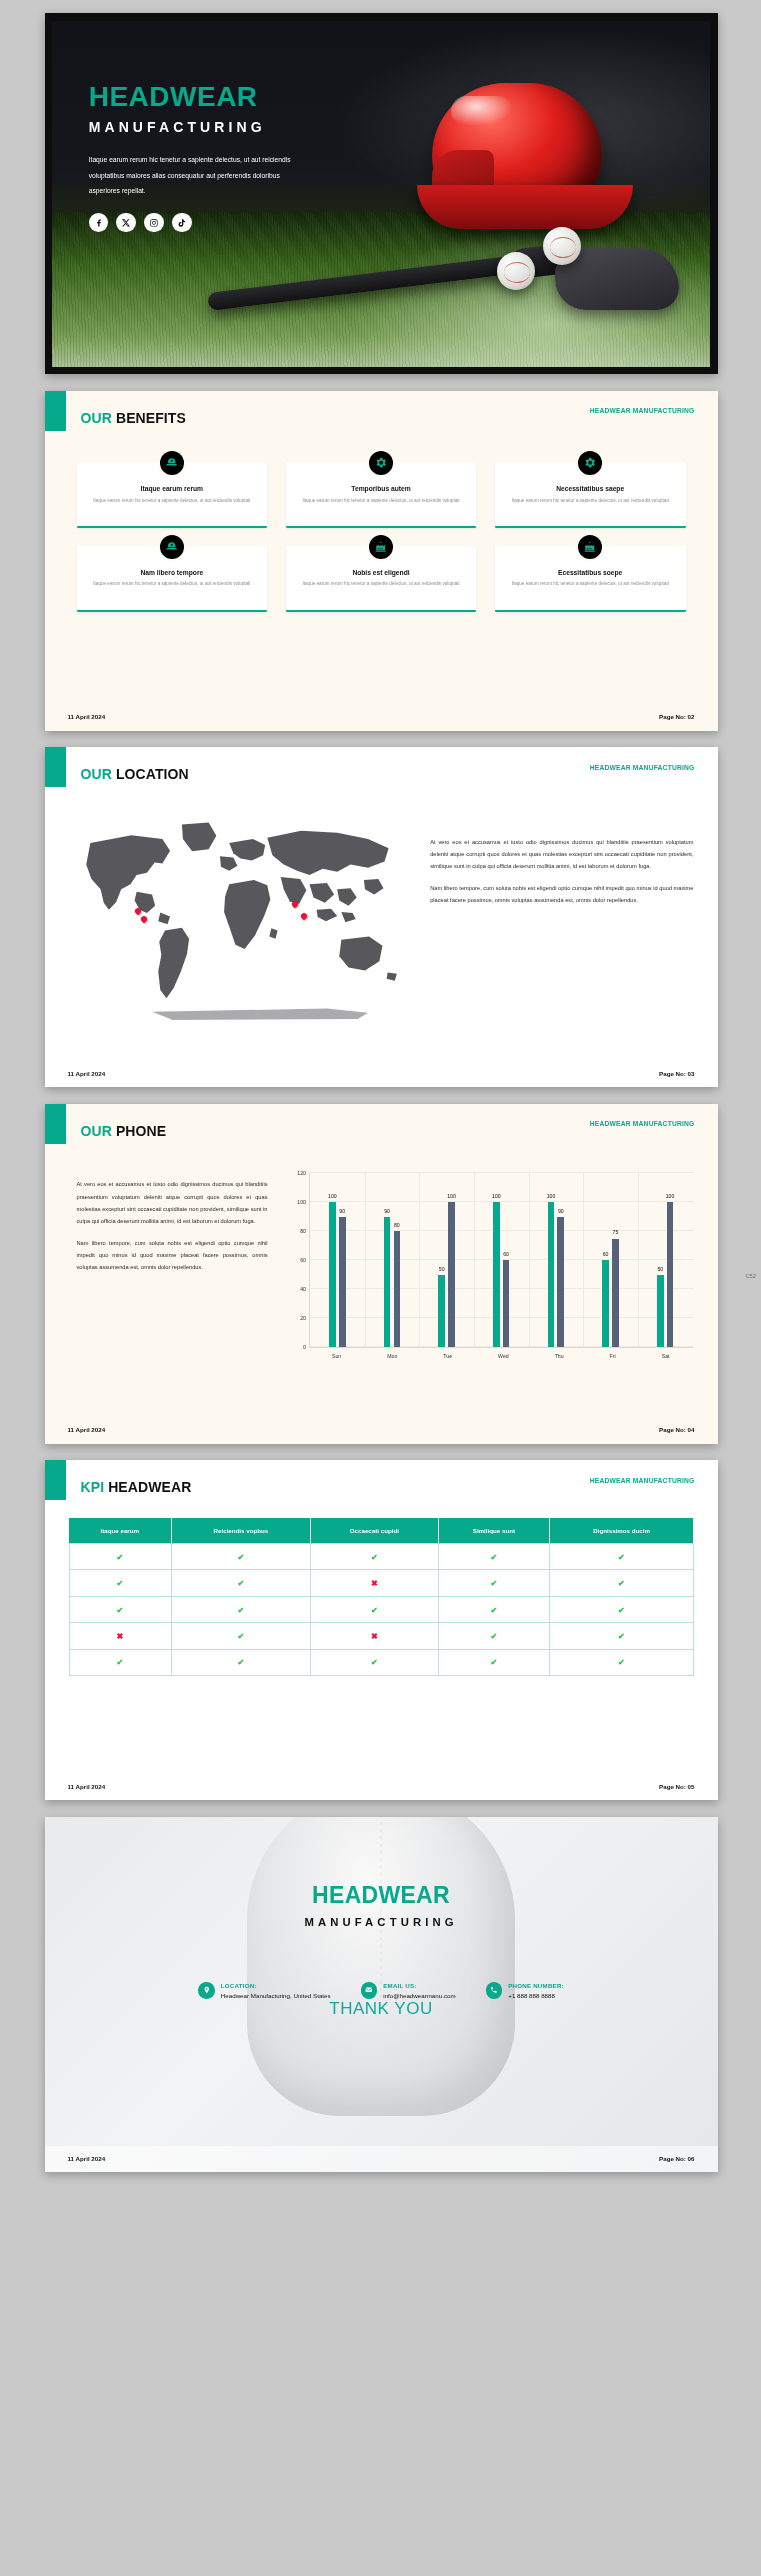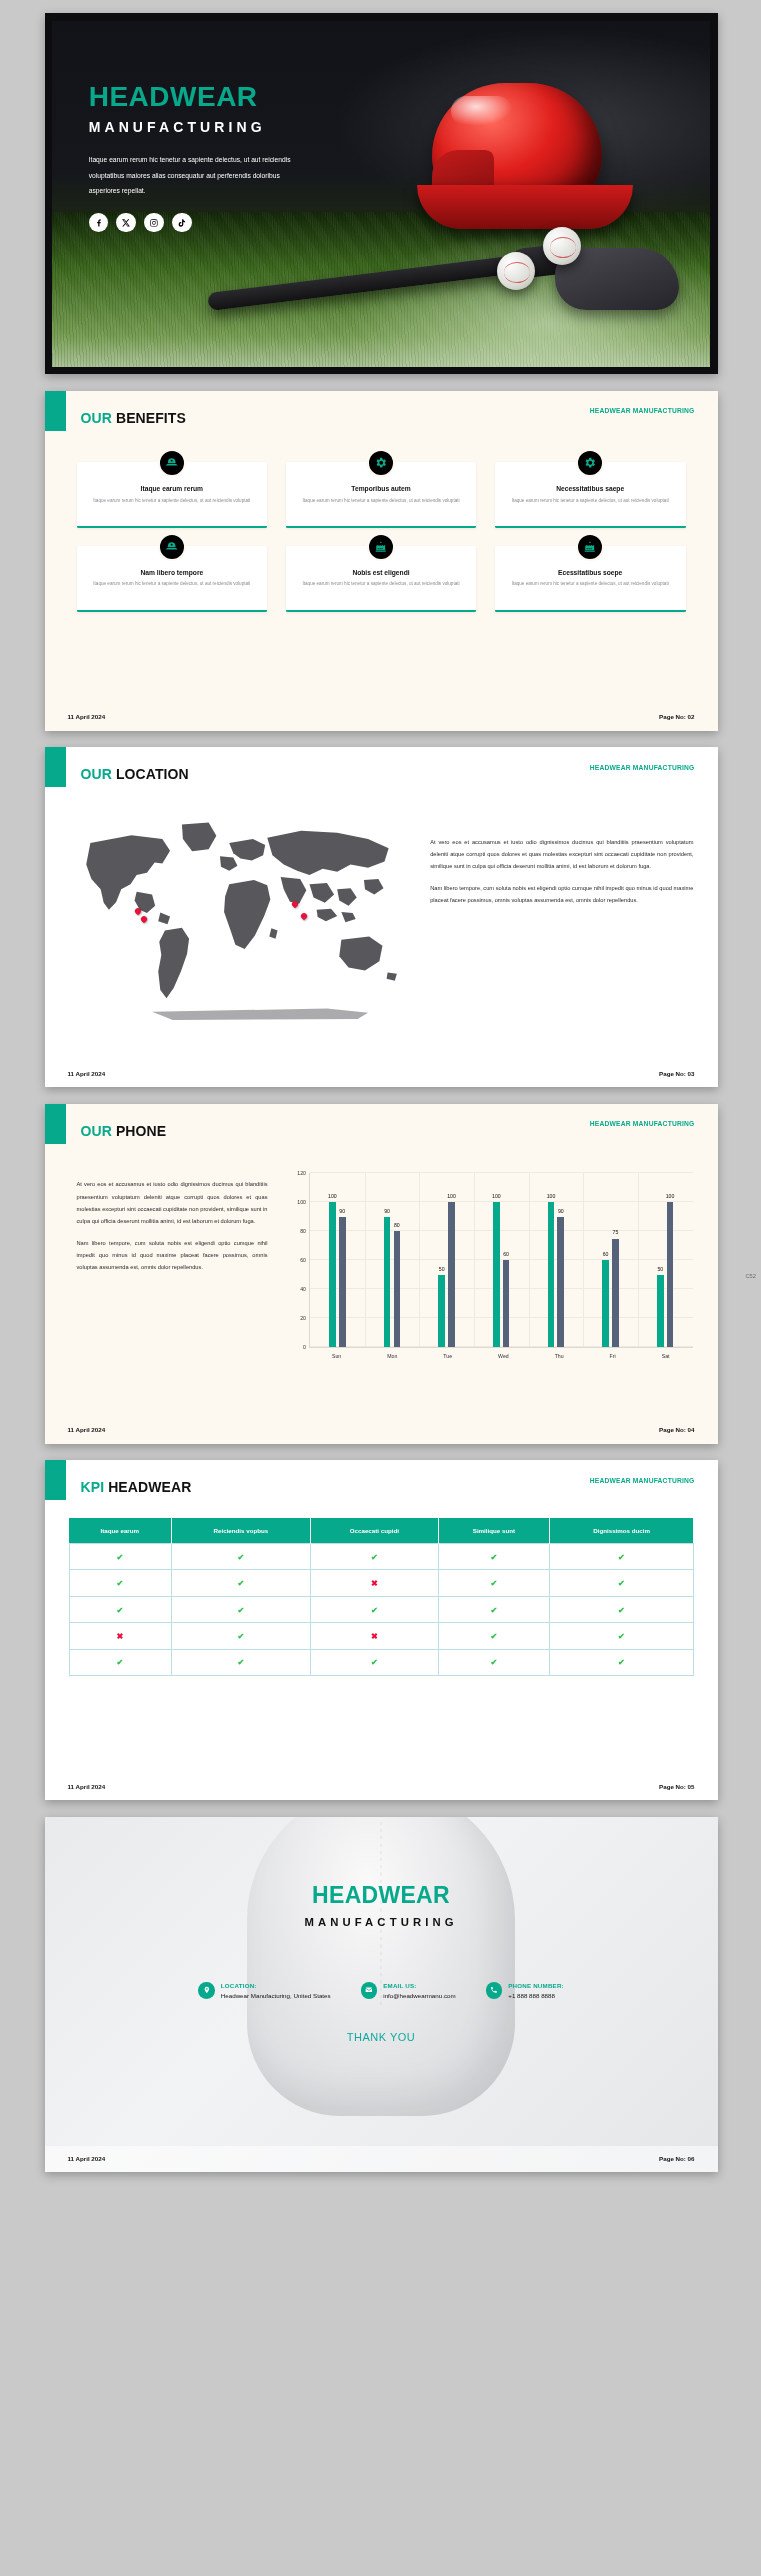--- a/index.html
+++ b/index.html
@@ -266,21 +266,21 @@
     display:flex; justify-content: center; gap: 30px; margin-top: 54px; padding: 0 31px;
   }
   .contact { display:flex; gap: 6.2px; align-items: flex-start; text-align:left; }
   .contact-ico {
     width: 16.5px; height: 16.5px; border-radius:50%; background:#06a98b; flex:0 0 16.5px;
     display:flex; align-items:center; justify-content:center;
   }
   .contact-ico svg { width: 7.7px; height: 7.7px; fill:#fff; }
   .contact-label { font-size: 6.2px; font-weight:700; color:#06a98b; letter-spacing:0.2px; }
   .contact-value { font-size: 6.2px; color:#111; margin-top: 3.1px; }
-  .thankyou { margin-top: 32px; font-size: 11px; color:#0fa9a0; letter-spacing: 0.5px; }
+  .thankyou { font-size: 17px; color:#0fa9a0; letter-spacing: 0.5px; }
   .thanks-foot {
     position:absolute; left:0; right:0; bottom: 0; height: 26px;
     display:flex; align-items:center; justify-content:space-between;
     padding: 0 23px; font-size: 6.2px; font-weight:700; color:#111;
     background: rgba(255,255,255,.55);
   }
 
   .corner-code {
     position: fixed; right: 5.2px; top: 1273px;
     font-size: 5.7px; color:#6d6d6d; font-family:"Liberation Sans", sans-serif;

